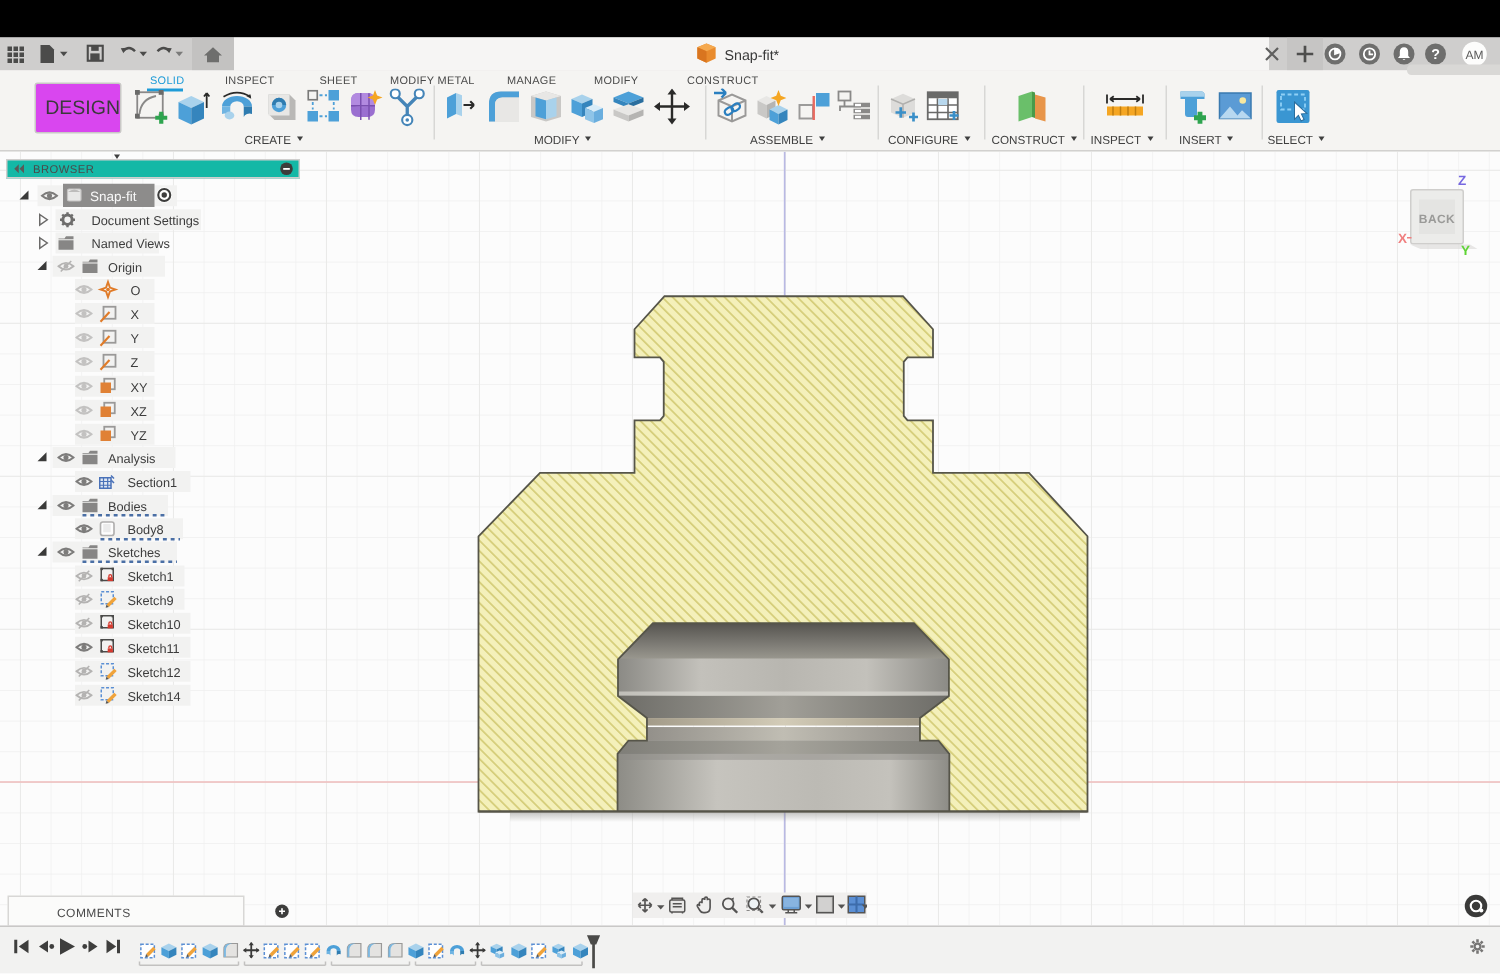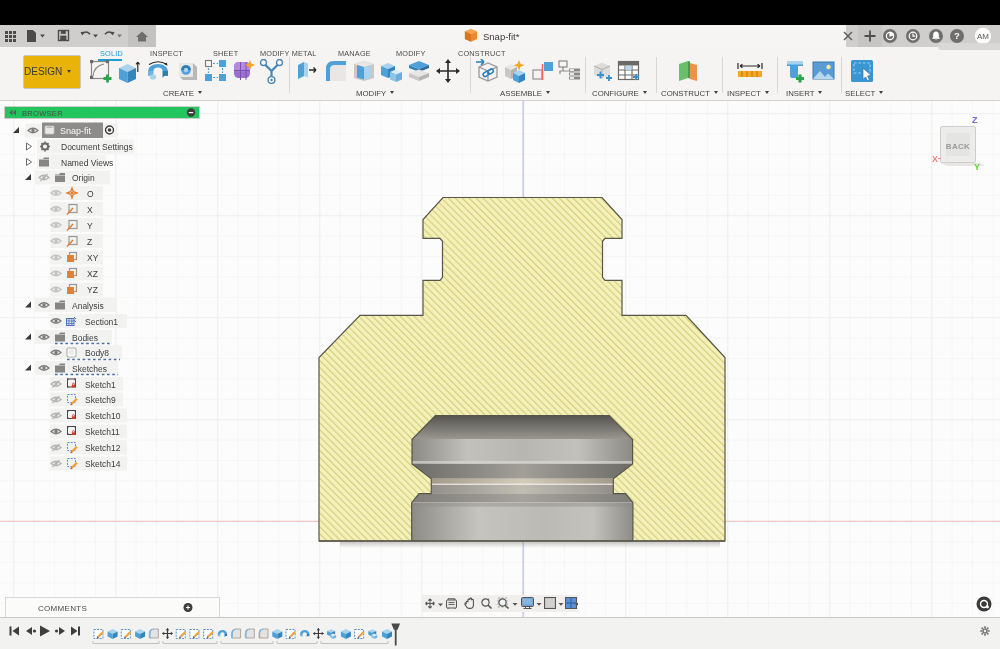--- a/index.html
+++ b/index.html
@@ -9,25 +9,25 @@
   
   #blackbar { left:0; top:0; width:1000px; height:25px; background:#000; }
   #titlebar { left:0; top:25px; width:1000px; height:22px; background:#cfcecd; }
   #doctab { left:156px; top:0; width:690px; height:22px; background:#f6f5f4; }
   #toolbar { left:0; top:47px; width:1000px; height:54px; background:#f5f4f2; border-bottom:1px solid #d2d1cf; }
   .tablabel { position:absolute; top:2px; font-size:7.3px; color:#4a4a4a; letter-spacing:0.2px; }
   .tablabel.active { color:#1e9bd7; }
   .grouplabel { position:absolute; top:41.5px; font-size:7.8px; color:#3f3f3f; white-space:nowrap;text-align:right; }
   .gsep { position:absolute; top:10px; height:36px; width:1px; background:#d8d7d5; }
   .caret { display:inline-block; width:0; height:0; border-left:2.6px solid transparent; border-right:2.6px solid transparent; border-top:3.5px solid #3f3f3f; vertical-align:middle; margin-left:2px; margin-bottom:1px; }
-  #designbtn { left:23px; top:57px; width:58px; height:34px; background:#eab308; border:1px solid #c9c8c6; border-radius:2px; font-size:10px; color:#3a3a3a; text-align:left; line-height:32px; }
+  #designbtn { left:23px; top:57px; width:58px; height:34px; background:#d946ef; border:1px solid #c9c8c6; border-radius:2px; font-size:13px; color:#3a3a3a; text-align:right; line-height:32px; }
   
-  #browserhead { left:4px; top:106px; width:196px; height:13px; background:#22c55e; border:1px solid #cfcecd; font-size:8px; color:#4a4a4a; }
+  #browserhead { left:4px; top:106px; width:196px; height:13px; background:#14b8a6; border:1px solid #cfcecd; font-size:8px; color:#4a4a4a; }
   
-  #comments { left:5px; top:597px; width:215px; height:21px; background:#fbfbfa; border:1px solid #d8d7d6; font-size:8px; color:#4a4a4a; }
+  #comments { left:5px; top:597px; width:158px; height:21px; background:#fbfbfa; border:1px solid #d8d7d6; font-size:8px; color:#4a4a4a; }
   #navbar { left:422px; top:595px; width:156px; height:17px; background:#f0efee; }
   #timeline { left:0; top:617px; width:1000px; height:32px; background:#f2f2f1; border-top:1px solid #c9c8c7; }
 </style>
 </head>
 <body>
 <div id="stage">
 
   <svg class="abs" id="canvas" style="left:0;top:101px" width="1000" height="516" viewBox="0 101 1000 516">
     <defs>
       <pattern id="gridminor" width="20.4" height="20.4" patternUnits="userSpaceOnUse" patternTransform="translate(13.3,11.2)">

